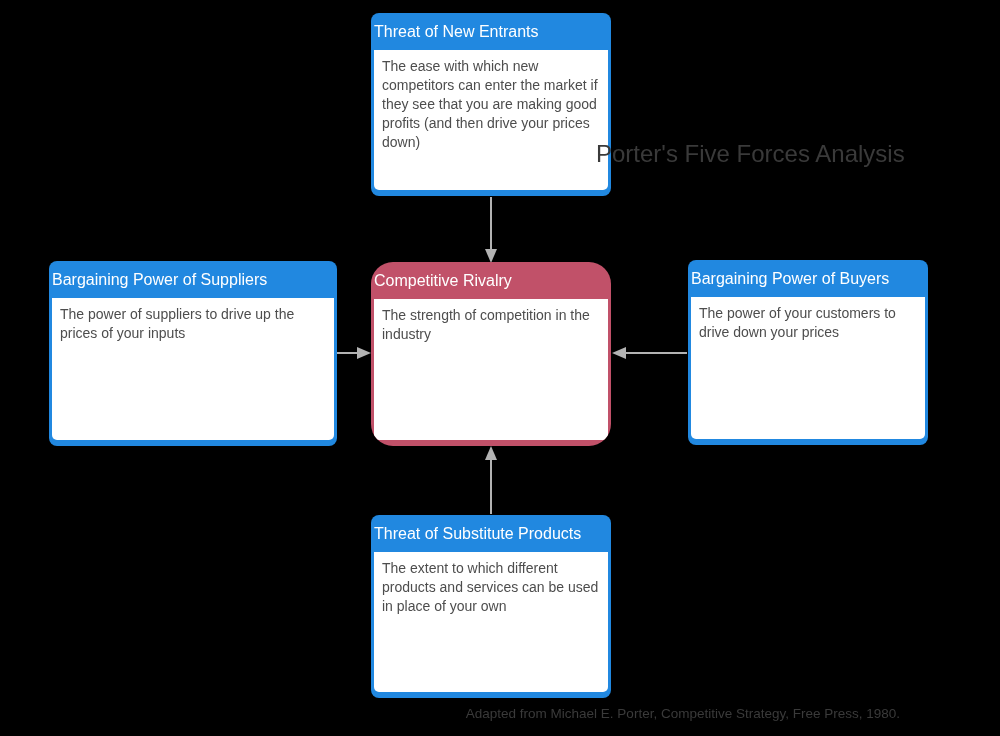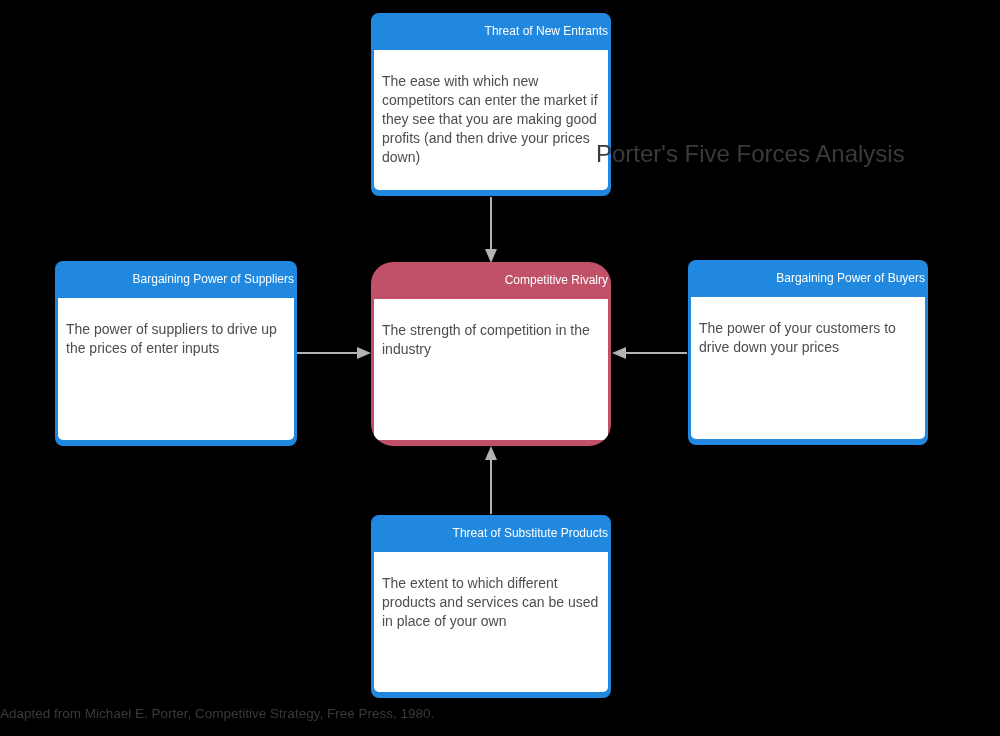--- a/index.html
+++ b/index.html
@@ -22,53 +22,53 @@
     position: absolute;
     border-radius: 8px;
     padding: 0 3px 3px 3px;
     overflow: hidden;
   }
   .card.blue { background: #2188e0; }
   .card.rose { background: #c15169; border-radius: 22px; }
   .card-header {
     height: 37px;
     line-height: 37px;
-    text-align: right;
+    text-align: left;
     color: #ffffff;
-    font-size: 12px;
+    font-size: 16px;
     font-weight: 400;
     white-space: nowrap;
     overflow: hidden;
   }
   .card-body {
     background: #ffffff;
     border-radius: 0 0 5px 5px;
     height: calc(100% - 40px);
-    padding: 22px 8px;
+    padding: 7px 8px;
     color: #4d4d4d;
     font-size: 14px;
     line-height: 19px;
   }
   .node-new-entrants { left: 371px; top: 13px;  width: 240px; height: 183px; }
   .node-rivalry      { left: 371px; top: 262px; width: 240px; height: 184px; }
-  .node-suppliers    { left: 55px;  top: 261px; width: 242px; height: 185px; }
+  .node-suppliers    { left: 49px;  top: 261px; width: 288px; height: 185px; }
   .node-buyers       { left: 688px; top: 260px; width: 240px; height: 185px; }
   .node-substitutes  { left: 371px; top: 515px; width: 240px; height: 183px; }
   .diagram-title {
     position: absolute;
     left: 596px; top: 140px;
     font-size: 24px;
     color: #3a3a3a;
     white-space: nowrap;
   }
   .caption {
     position: absolute;
     left: 0; top: 706px;
     width: 900px;
-    text-align: left;
+    text-align: right;
     font-size: 13.5px;
     color: #3a3a3a;
     white-space: nowrap;
   }
 </style>
 </head>
 <body>
 
 <div class="canvas">
 
@@ -91,21 +91,21 @@
     </g>
   </svg>
 
   <div class="card blue node-new-entrants">
     <div class="card-header">Threat of New Entrants</div>
     <div class="card-body">The ease with which new competitors can enter the market if they see that you are making good profits (and then drive your prices down)</div>
   </div>
 
   <div class="card blue node-suppliers">
     <div class="card-header">Bargaining Power of Suppliers</div>
-    <div class="card-body">The power of suppliers to drive up the prices of enter inputs</div>
+    <div class="card-body">The power of suppliers to drive up the prices of your inputs</div>
   </div>
 
   <div class="card rose node-rivalry">
     <div class="card-header">Competitive Rivalry</div>
     <div class="card-body">The strength of competition in the industry</div>
   </div>
 
   <div class="card blue node-substitutes">
     <div class="card-header">Threat of Substitute Products</div>
     <div class="card-body">The extent to which different products and services can be used in place of your own</div>

